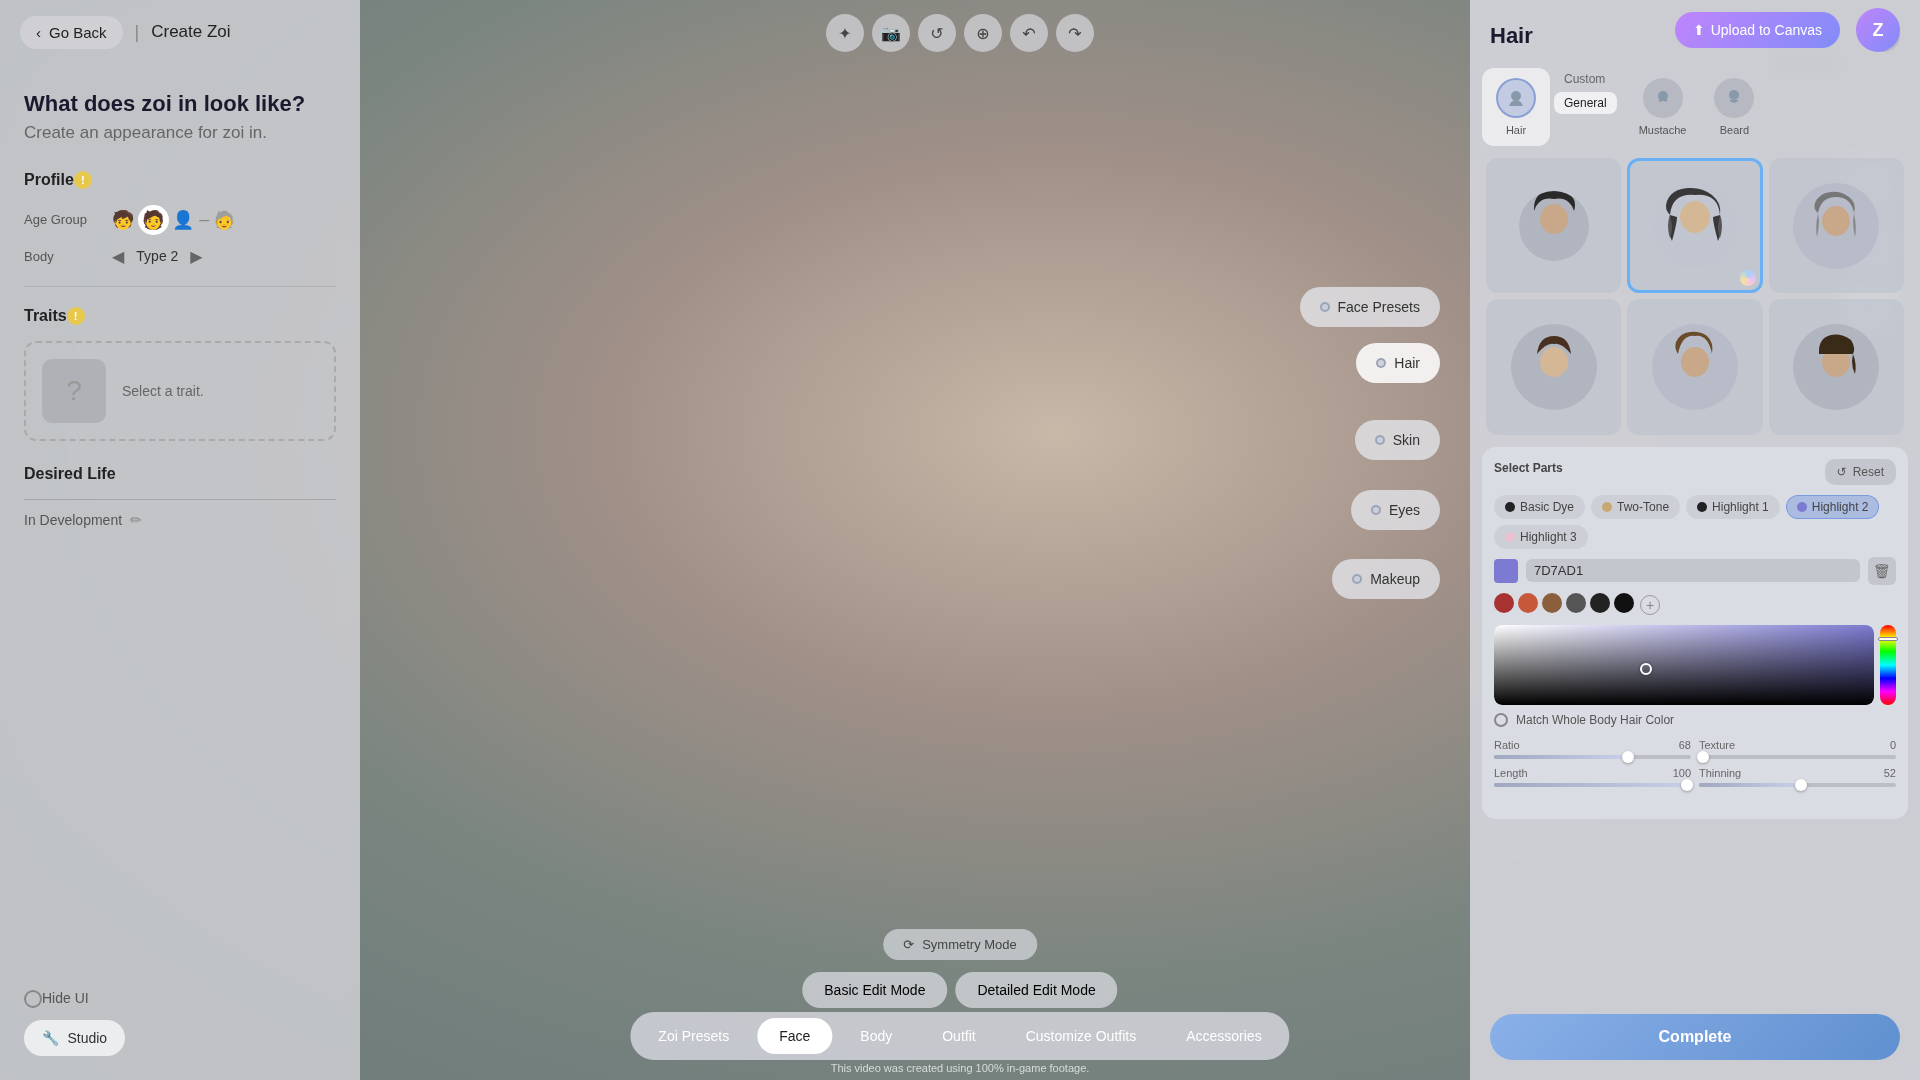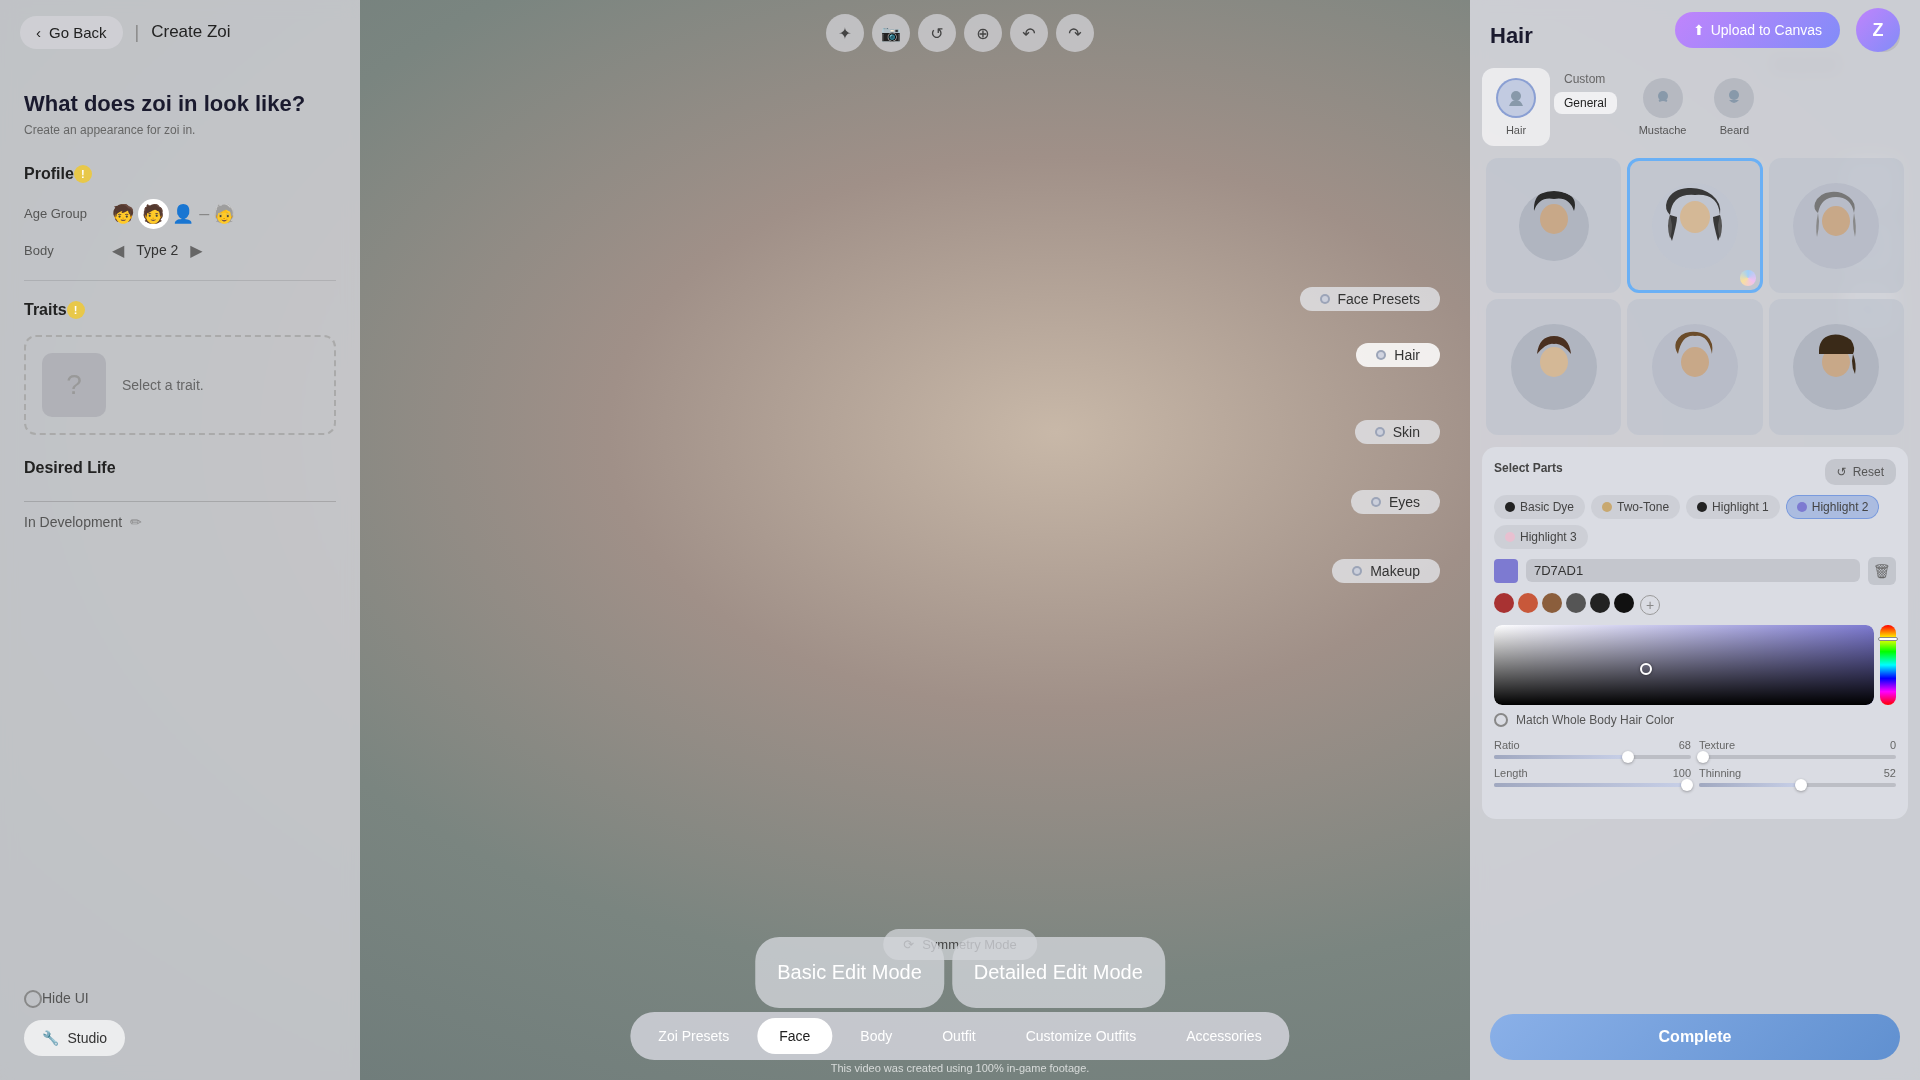--- a/index.html
+++ b/index.html
@@ -128,21 +128,21 @@
 
     .main-question {
       font-size: 22px;
       font-weight: 600;
       color: #1a1a2e;
       line-height: 1.3;
       margin-bottom: 4px;
     }
 
     .main-sub {
-      font-size: 12px;
+      font-size: 17px;
       color: #666;
       margin-bottom: 28px;
     }
 
     .section-header {
       display: flex;
       align-items: center;
       margin-bottom: 16px;
       font-size: 16px;
       font-weight: 600;
@@ -261,21 +261,21 @@
 
     .trait-text {
       font-size: 14px;
       color: #666;
     }
 
     .desired-life-label {
       font-size: 16px;
       font-weight: 600;
       color: #222;
-      margin-bottom: 24px;
+      margin-bottom: 16px;
     }
 
     .desired-life-divider {
       height: 1px;
       background: rgba(0,0,0,0.15);
       margin-bottom: 12px;
     }
 
     .dev-row {
       display: flex;
@@ -718,21 +718,21 @@
       color: rgba(255,255,255,0.7);
       white-space: nowrap;
     }
 
     
     .face-label {
       position: absolute;
       right: 480px;
       background: rgba(230,232,238,0.75);
       border-radius: 20px;
-      padding: 4px 20px;
+      padding: 12px 20px;
       font-size: 14px;
       color: #333;
       cursor: pointer;
       display: flex;
       align-items: center;
       gap: 8px;
       white-space: nowrap;
     }
 
     .dot-indicator {
@@ -775,24 +775,24 @@
     .edit-mode-bar {
       position: absolute;
       bottom: 72px;
       left: 50%;
       transform: translateX(-50%);
       display: flex;
       gap: 8px;
     }
 
     .edit-mode-btn {
-      padding: 24px 22px;
+      padding: 10px 22px;
       border-radius: 24px;
-      font-size: 20px;
-      color: #ffffff;
+      font-size: 14px;
+      color: #000000;
       cursor: pointer;
       border: none;
       background: rgba(210,212,218,0.8);
     }
 
     .symmetry-mode-btn {
       position: absolute;
       bottom: 120px;
       left: 50%;
       transform: translateX(-50%);

